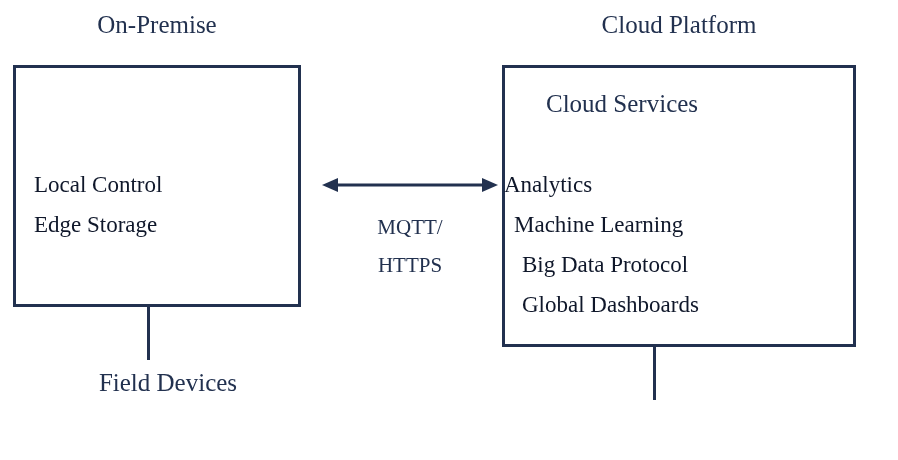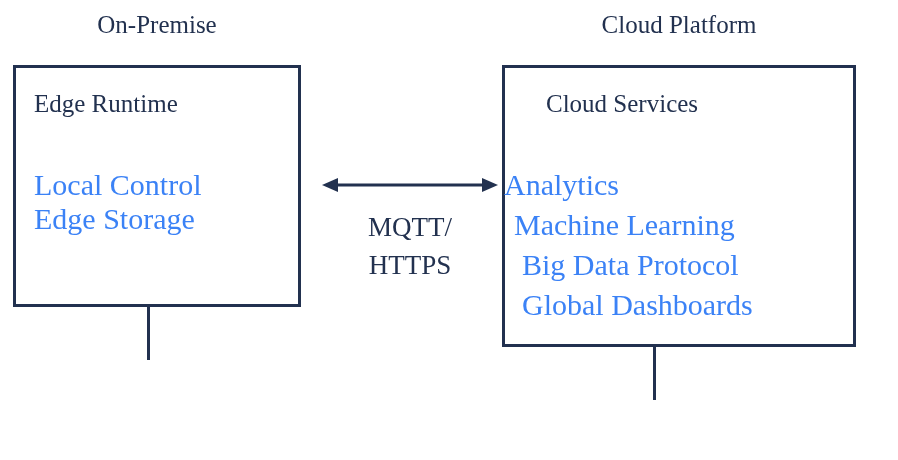--- a/index.html
+++ b/index.html
@@ -33,24 +33,24 @@
   }
   .box-heading {
     position: absolute;
     font-size: 25px;
     line-height: 30px;
     white-space: nowrap;
     color: #22314f;
   }
   .box-item {
     position: absolute;
-    font-size: 30px;
+    font-size: 23px;
     line-height: 30px;
     white-space: nowrap;
-    color: #3b82f6;
+    color: #0f172a;
   }
   .connector {
     position: absolute;
     width: 3px;
     background: #22314f;
   }
   .link-label {
     position: absolute;
     font-size: 25px;
     line-height: 30px;
@@ -60,45 +60,45 @@
   }
   .arrow-wrap {
     position: absolute;
   }
   .arrow-wrap svg {
     display: block;
     overflow: visible;
   }
   .proto-label {
     position: absolute;
-    font-size: 27px;
+    font-size: 21px;
     line-height: 38px;
     white-space: nowrap;
     text-align: center;
     color: #22314f;
   }
 </style>
 </head>
 <body>
 
 <div id="canvas">
 
   <div class="title" style="left:13px; top:10px; width:288px;">On-Premise</div>
 
   <div class="box" style="left:13px; top:65px; width:288px; height:242px;"></div>
 
-  <div class="box-heading" style="left:34px; top:89px;">Edge Runtime</div>
 
   <div class="box-item" style="left:34px; top:170px;">Local Control</div>
 
-  <div class="box-item" style="left:34px; top:204px;">Edge Storage</div>
+  <div class="box-item" style="left:34px; top:210px;">Edge Storage</div>
 
 
   <div class="connector" style="left:147px; top:307px; height:53px;"></div>
 
+  <div class="link-label" style="left:24px; top:368px; width:288px;">Field Devices</div>
 
   <div class="arrow-wrap" style="left:322px; top:174px;">
     <svg width="176" height="22" viewBox="0 0 176 22">
       <line x1="12" y1="11" x2="164" y2="11" stroke="#22314f" stroke-width="3"></line>
       <polygon points="0,11 16,4 16,18" fill="#22314f"></polygon>
       <polygon points="176,11 160,4 160,18" fill="#22314f"></polygon>
     </svg>
   </div>
 
   <div class="proto-label" style="left:325px; top:208px; width:170px;">MQTT/</div>

